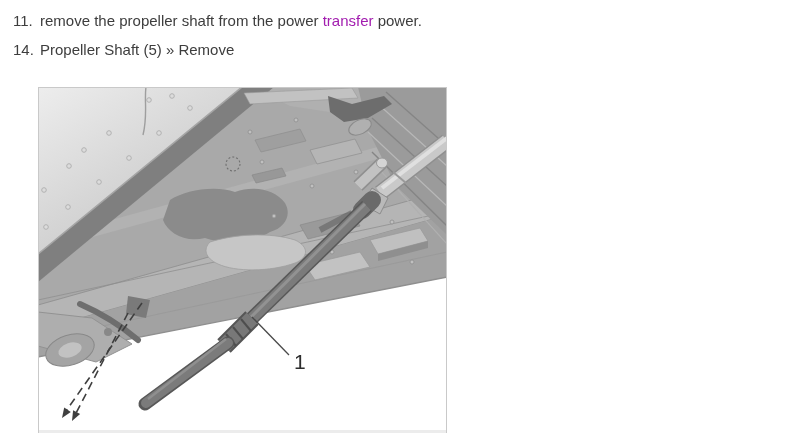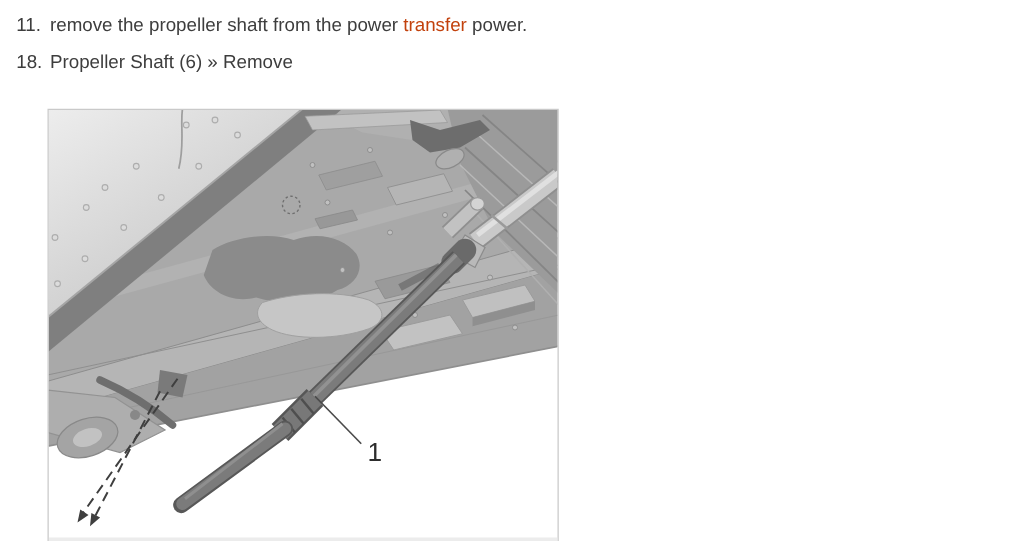--- a/index.html
+++ b/index.html
@@ -8,21 +8,21 @@
     background:#ffffff;
     font-family:"Liberation Sans",sans-serif;
     color:#3d3d3d;
   }
   .doc{position:absolute;inset:0}
   .list{padding-top:9px;font-size:15px;line-height:23px}
   .item{display:flex;align-items:center}
   .item .num{flex:0 0 27px;margin-left:13px}
   .item .body{flex:1 1 auto;max-width:758px}
   .item-12{margin-top:6px}
-  a.lnk{color:#c2410c;text-decoration:none;cursor:pointer}
+  a.lnk{color:#a21caf;text-decoration:none;cursor:pointer}
   figure.figure{
     position:absolute;left:38px;top:87px;margin:0;
     width:407px;height:400px;
     border:1px solid #c9c9c9;background:#ffffff;
     box-sizing:content-box;overflow:hidden;
   }
   figure.figure svg{display:block}
   .callout-text{font-family:"Liberation Sans",sans-serif;font-size:21px;fill:#2d2d2d}
 </style>
 </head>
@@ -33,22 +33,22 @@
   <div class="list">
 
     <div class="item">
       <span class="num">11.</span>
       <div class="body">
         <div><span>remove the propeller shaft from the power </span><a class="lnk">transfer</a><span> power.</span></div>
       </div>
     </div>
 
     <div class="item item-12">
-      <span class="num">18.</span>
-      <div class="body">Propeller Shaft (6) » Remove</div>
+      <span class="num">14.</span>
+      <div class="body">Propeller Shaft (5) » Remove</div>
     </div>
 
   </div>
 
   <figure class="figure">
     <svg width="407" height="398" viewBox="39 88 407 398" xmlns="http://www.w3.org/2000/svg">
       <defs>
         <linearGradient id="gSill" x1="0" y1="0" x2="0.7" y2="0.9">
           <stop offset="0" stop-color="#ededed"></stop>
           <stop offset="1" stop-color="#c6c6c6"></stop>

